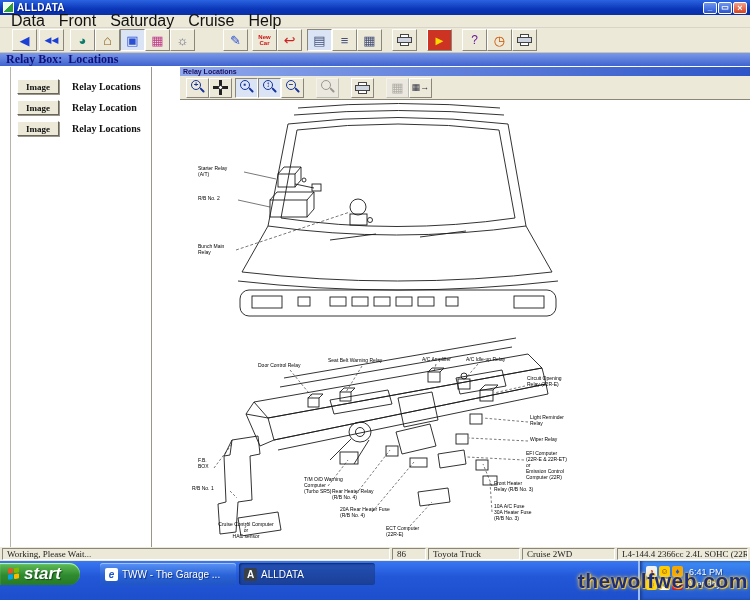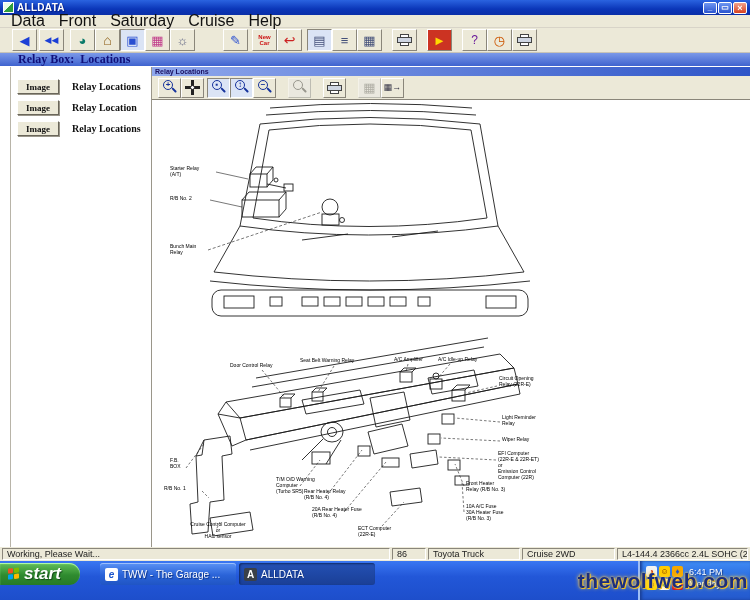--- a/index.html
+++ b/index.html
@@ -32,43 +32,43 @@
   .mp-paper { position:absolute; left:3px; top:8px; width:9px; height:4px; background:#fff; border:1px solid #444; }
   .mini-mag { position:relative; width:15px; height:15px; }
   .mini-mag .mag-glyph { position:absolute; left:1px; top:0; width:10px; height:10px; border:1.6px solid #16339c; border-radius:50%; font-size:8px; line-height:8px; text-align:center; color:#16339c; font-weight:bold; }
   .mini-mag .mag-handle { position:absolute; left:9px; top:9px; width:6px; height:2.4px; background:#16339c; transform:rotate(45deg); border-radius:1px; }
   .mini-pan { position:relative; width:15px; height:15px; }
   .pan-h { position:absolute; left:0; top:6.2px; width:15px; height:2.6px; background:#222; }
   .pan-v { position:absolute; left:6.2px; top:0; width:2.6px; height:15px; background:#222; }
   .pan-c { position:absolute; left:5px; top:5px; width:5px; height:5px; background:#fff; border-radius:50%; border:1px solid #222; }
 
   
-  .headerbar { height:14px; background:linear-gradient(to bottom,#7b99e8,#3f63cf); display:flex; align-items:center; padding-left:18px; border-bottom:1px solid #fff; }
+  .headerbar { height:14px; background:linear-gradient(to bottom,#7b99e8,#3f63cf); display:flex; align-items:center; padding-left:6px; border-bottom:1px solid #fff; }
   .header-title { font-family:"Liberation Serif",serif; font-weight:bold; font-size:12px; color:#10107a; white-space:pre; }
 
   
-  .content { position:absolute; top:67px; left:0; width:750px; height:480px; background:#fff; display:flex; }
+  .content { position:absolute; top:67px; left:0; width:750px; height:480px; background:#fff; display:flex;gap:28px; }
   .sidebar { width:152px; height:100%; position:relative; background:#fff; border-right:1px solid #9a968a; }
   .sidebar-divider { position:absolute; left:10px; top:0; width:1px; height:100%; background:#b8b4a8; }
   .side-row { position:absolute; left:17px; display:flex; align-items:center; }
   .img-btn { width:42px; height:15px; background:#ece9d8; border:1px solid; border-color:#fff #6a665a #6a665a #fff; box-shadow:1px 1px 0 #9a968a; font-family:"Liberation Serif",serif; font-weight:bold; font-size:9px; color:#111; }
   .side-label { margin-left:13px; font-family:"Liberation Serif",serif; font-weight:bold; font-size:10px; color:#111; white-space:nowrap; }
 
   .main { flex:1; position:relative; height:100%; }
   .viewer-tab { height:9px; background:linear-gradient(to right,#8fa8ec,#2e55c8); display:flex; align-items:center; padding-left:3px; }
   .viewer-tab span { font-size:7px; font-weight:bold; color:#1a1060; }
   .viewer-toolbar { height:24px; background:#ece9d8; border-bottom:1px solid #8a867a; display:flex; align-items:center; padding-left:6px; }
   .viewer-toolbar .tbtn { width:23px; height:20px; }
   .canvas { position:relative; width:100%; height:447px; background:#fff; overflow:hidden; }
   .canvas svg { position:absolute; left:0; top:0; }
   .dlabel { position:absolute; font-size:5px; line-height:1.18; color:#000; white-space:pre-line; font-family:"Liberation Sans",sans-serif; }
 
   
   .statusbar { position:absolute; top:547px; left:0; width:750px; height:14px; background:#ece9d8; display:flex; gap:2px; padding:1px 2px; }
-  .sseg { border:1px solid; border-color:#8a867a #fff #fff #8a867a; font-family:Liberation Sans, sans-serif; font-size:9px; color:#222; padding:4px 4px; display:flex; align-items:center; white-space:nowrap; overflow:hidden; }
+  .sseg { border:1px solid; border-color:#8a867a #fff #fff #8a867a; font-family:Liberation Serif, serif; font-size:9px; color:#222; padding:4px 4px; display:flex; align-items:center; white-space:nowrap; overflow:hidden; }
   .sseg.s1 { width:388px; } .sseg.s2 { width:34px; } .sseg.s3 { width:92px; } .sseg.s4 { width:93px; } .sseg.s5 { flex:1; }
 
   
   .taskbar { position:absolute; top:561px; left:0; width:750px; height:39px; background:linear-gradient(to bottom,#3a77f2,#2257d8 40%,#1d4ecb); }
   .start-btn { position:absolute; left:0; top:2px; width:80px; height:22px; border-radius:0 11px 11px 0; background:linear-gradient(to bottom,#64c05a,#2f8b2f 55%,#267a26); box-shadow:inset 0 1px 1px #b8ffb0; display:flex; align-items:center; padding-left:8px; gap:4px; }
   .start-flag { width:12px; height:12px; display:grid; grid-template-columns:5px 5px; grid-template-rows:5px 5px; gap:1px; transform:skewY(-6deg); }
   .start-flag i { display:block; border-radius:1px; }
   .start-label { color:#fff; font-weight:bold; font-style:italic; font-size:17px; text-shadow:1px 1px 1px #14491a; }
   .task-apps { position:absolute; left:100px; top:2px; display:flex; gap:3px; }
   .task-app { width:136px; height:22px; border-radius:3px; background:linear-gradient(to bottom,#5b93f5,#2a63d8 55%,#2055c4); box-shadow:inset 0 1px 0 #9dc0fb; display:flex; align-items:center; gap:4px; padding:0 5px; color:#fff; font-size:10px; }

